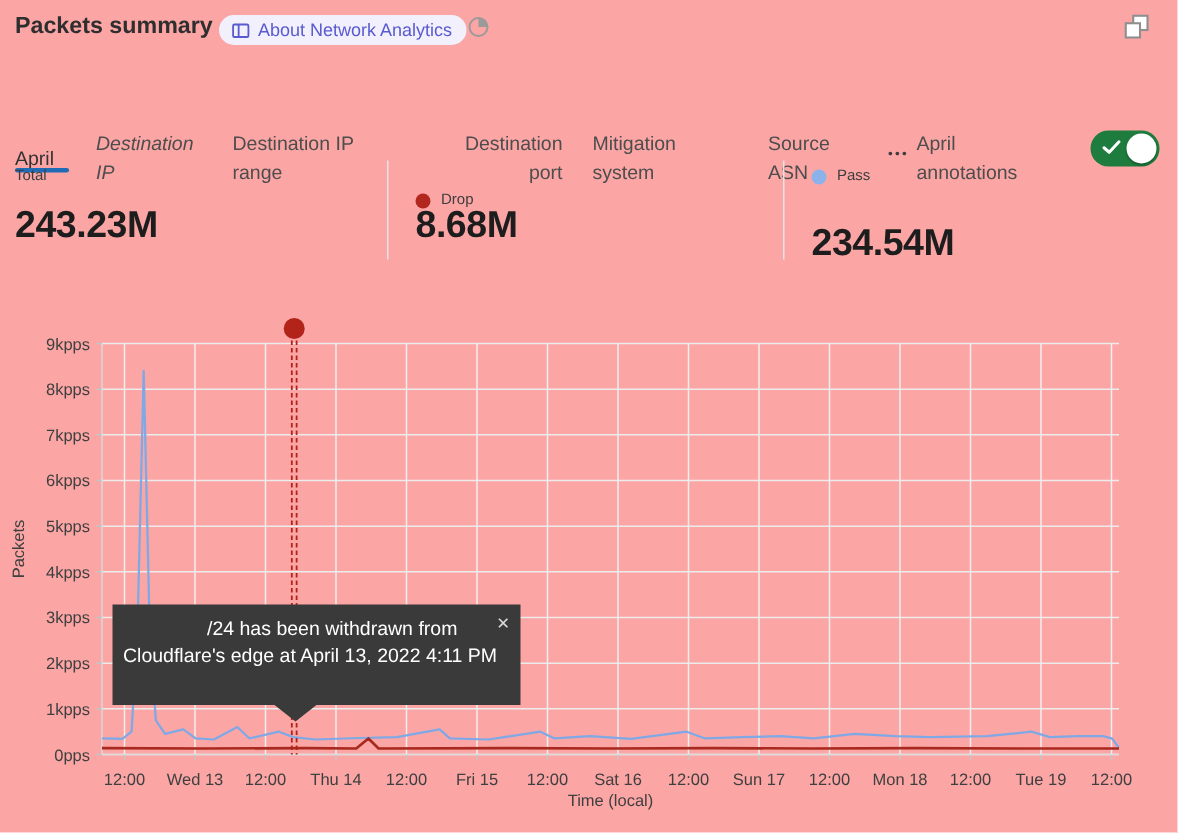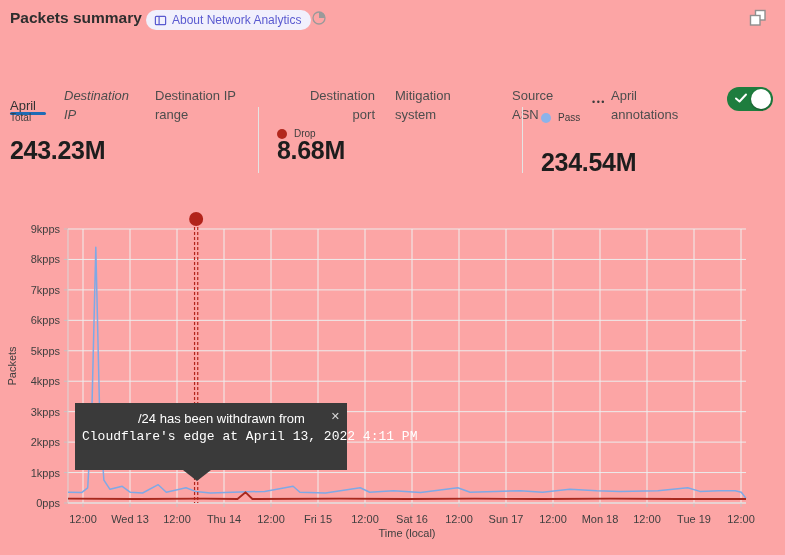--- a/index.html
+++ b/index.html
@@ -31,21 +31,21 @@
   .stat-value { position:absolute; font-size:25px; font-weight:700; color:#1d1d1d; letter-spacing:-0.3px; }
   .stat-divider { position:absolute; top:107px; width:1px; height:66px; background:#e4e4e4; }
 
   
   #chart-svg { position:absolute; left:0; top:205px; width:785px; height:350px; pointer-events:none; }
 
   
   .tooltip { position:absolute; left:75px; top:403px; width:272px; height:67px; background:#3a3a3a; color:#fff;
              font-size:13px; line-height:18px; padding:7px 10px 6px 7px; z-index:5; }
   .tooltip .l1 { margin-left:56px; white-space:nowrap; }
-  .tooltip .l2 { white-space:nowrap;font-family:Liberation Mono, monospace; }
+  .tooltip .l2 { white-space:nowrap; }
   .tooltip .link { text-decoration:underline; cursor:pointer; white-space:nowrap; display:inline-block; }
   .tooltip .close { position:absolute; top:4px; right:7px; font-size:11px; color:#d8d8d8; cursor:pointer; }
   .tooltip .caret { position:absolute; left:108px; top:67px; width:0; height:0;
                     border-left:14px solid transparent; border-right:14px solid transparent; border-top:11px solid #3a3a3a; }
 </style>
 </head>
 <body>
 
 <div id="app">
 

